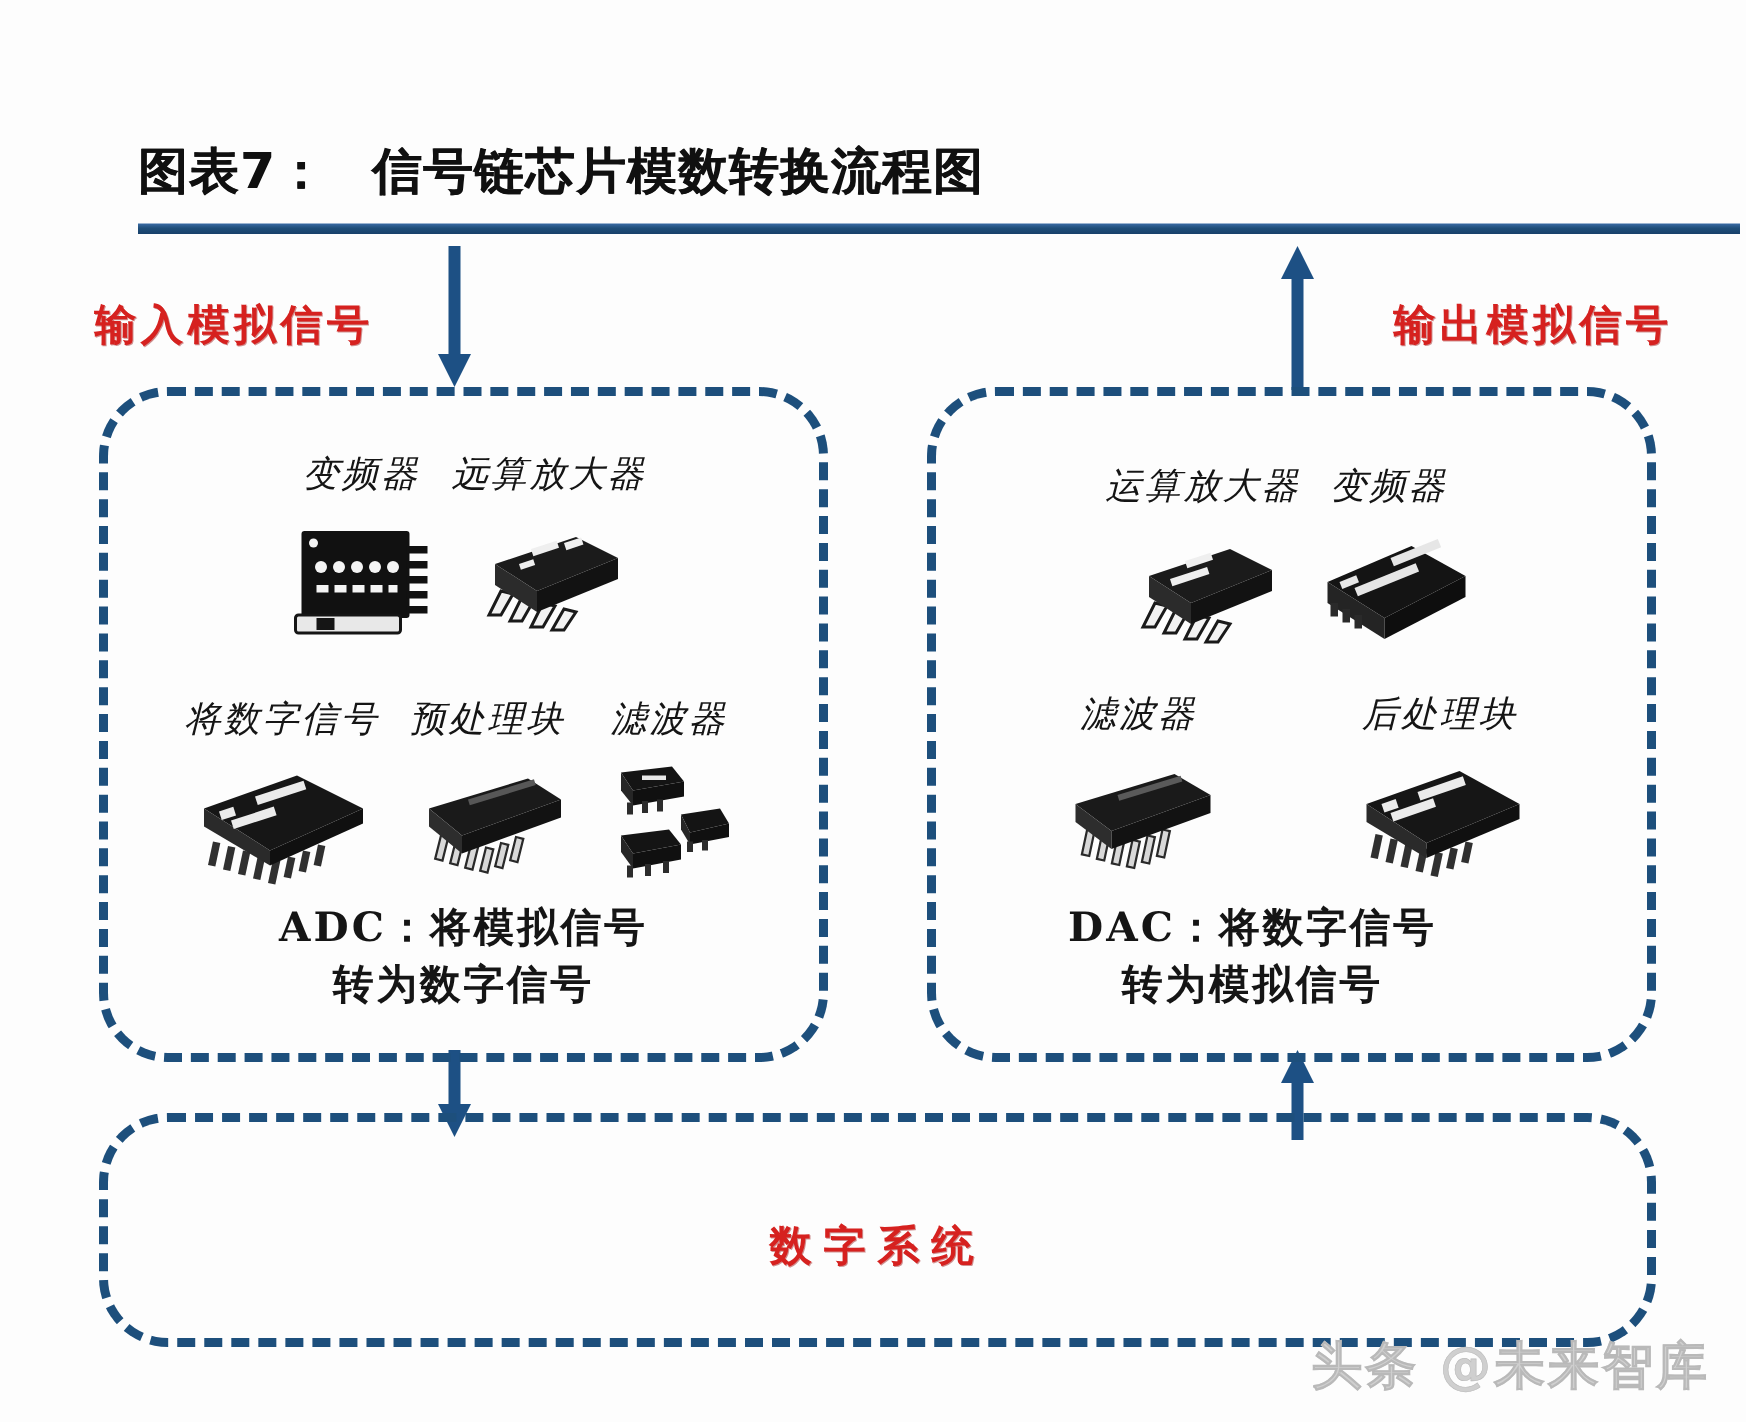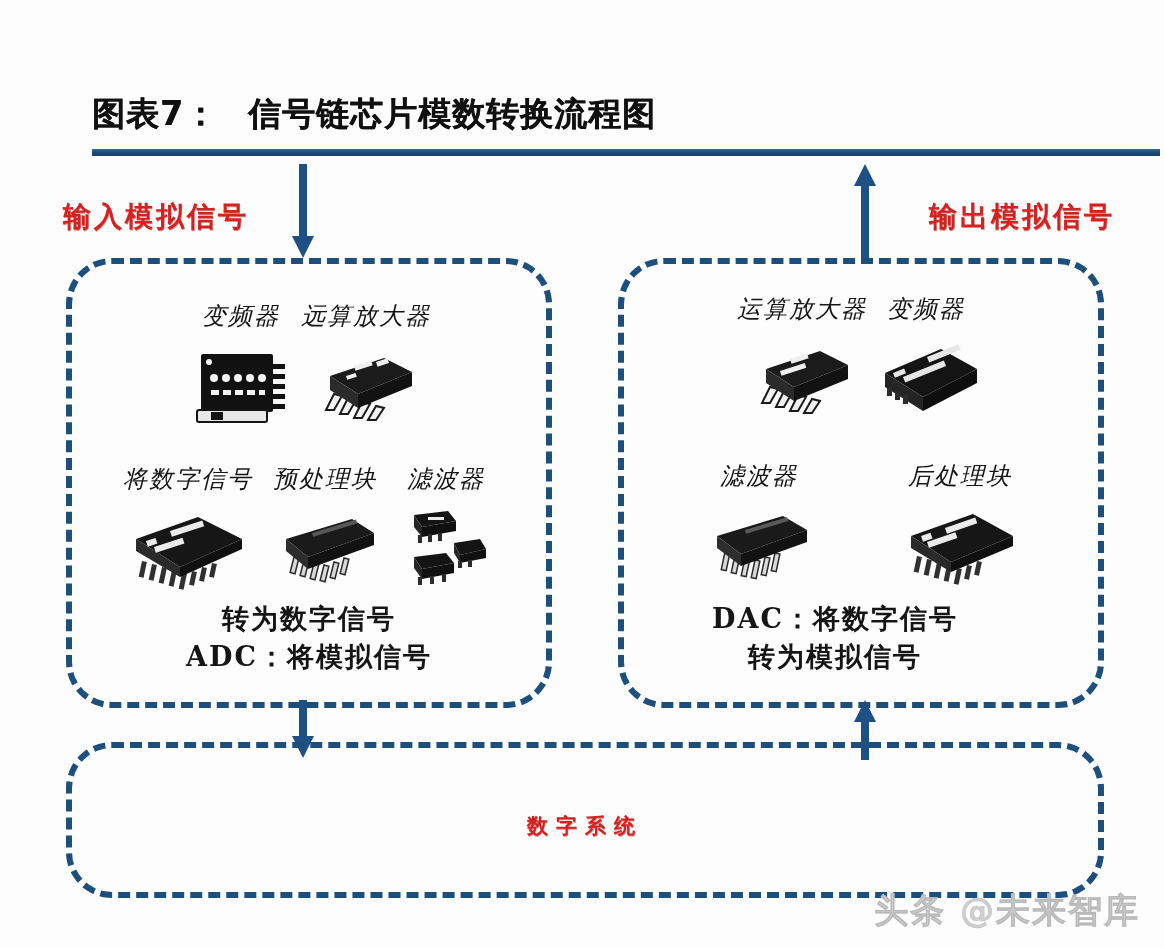--- a/index.html
+++ b/index.html
@@ -113,21 +113,21 @@
     color: #d6211f;
     letter-spacing: 3px;
     white-space: nowrap;
     text-shadow: 0.6px 0.6px 0 rgba(150,10,10,0.45);
   }
   #label-input  { left: 63px;  top: 198px; }
   #label-output { left: 900px; top: 198px; margin-left: 29px; }
   #label-digital {
     left: 6px; right: 0; top: 812px;
     text-align: center;
-    font-size: 21px;
+    font-size: 28px;
     letter-spacing: 8px;
   }
 
   
   .comp-grid {
     position: absolute;
     display: flex;
     justify-content: center;
     align-items: flex-start;
   }
@@ -142,21 +142,21 @@
     font-size: 24px;
     color: #151515;
     letter-spacing: 2px;
     white-space: nowrap;
     margin-bottom: 14px;
   }
   .chip-art { display: block; }
 
   #adc-row1 { left: 72px;  top: 300px; width: 474px; gap: 6px; }
   #adc-row2 { left: 72px;  top: 463px; width: 474px; gap: 4px; }
-  #dac-row1 { left: 624px; top: 293px; width: 474px; }
+  #dac-row1 { left: 624px; top: 308px; width: 474px; }
   #dac-row2 { left: 624px; top: 460px; width: 474px; gap: 70px; }
 
   
   .converter-caption {
     position: absolute;
     text-align: center;
     font-family: "DejaVu Serif", "Liberation Serif", serif;
     font-size: 27px;
     font-weight: bold;
     color: #151515;
@@ -348,22 +348,22 @@
             <rect x="18" y="24" width="4" height="8"></rect>
               <rect x="30" y="23" width="4" height="8"></rect>
             <rect x="42" y="21" width="4" height="8"></rect>
           </g>
         </g>
       </svg>
     </div>
   </div>
 
   <div class="converter-caption" id="caption-adc">
+    <span class="line">ADC：将模拟信号</span>
     <span class="line">转为数字信号</span>
-    <span class="line">ADC：将模拟信号</span>
   </div>
 
   <div class="dashed-box" id="box-dac"></div>
 
   <div class="comp-grid" id="dac-row1">
     <div class="comp">
       <span class="comp-label">运算放大器</span>
       <svg class="chip-art" width="112" height="86" viewBox="0 0 112 86">
         <g fill="#f2f2f2" stroke="#1a1a1a" stroke-width="2">
           <path d="M24 48 l-8 16 h8 l8 -14z"></path>

